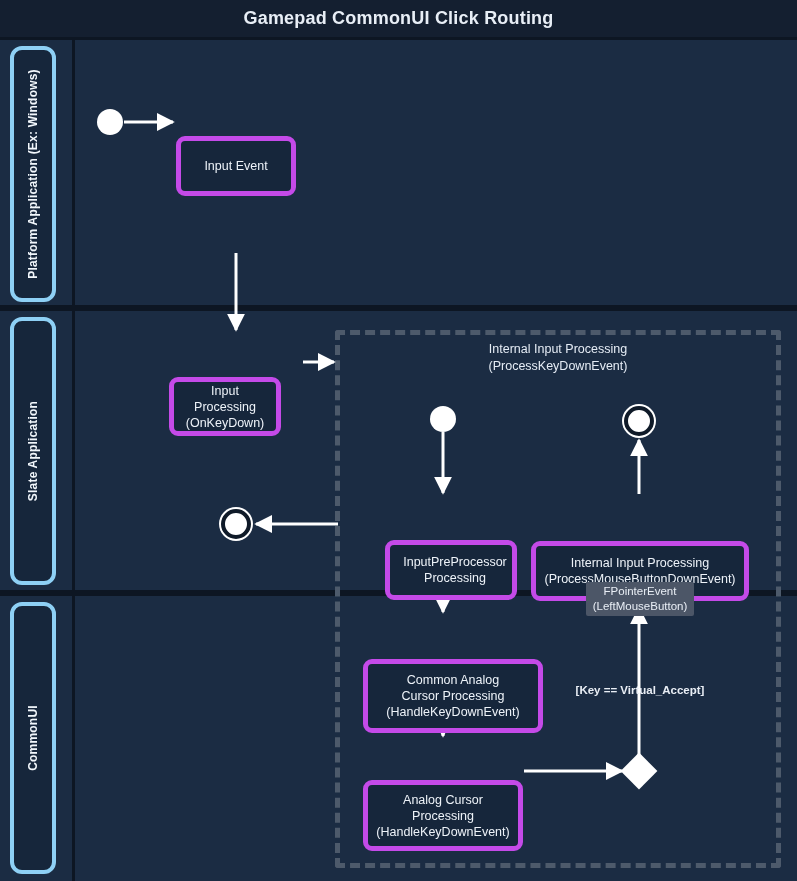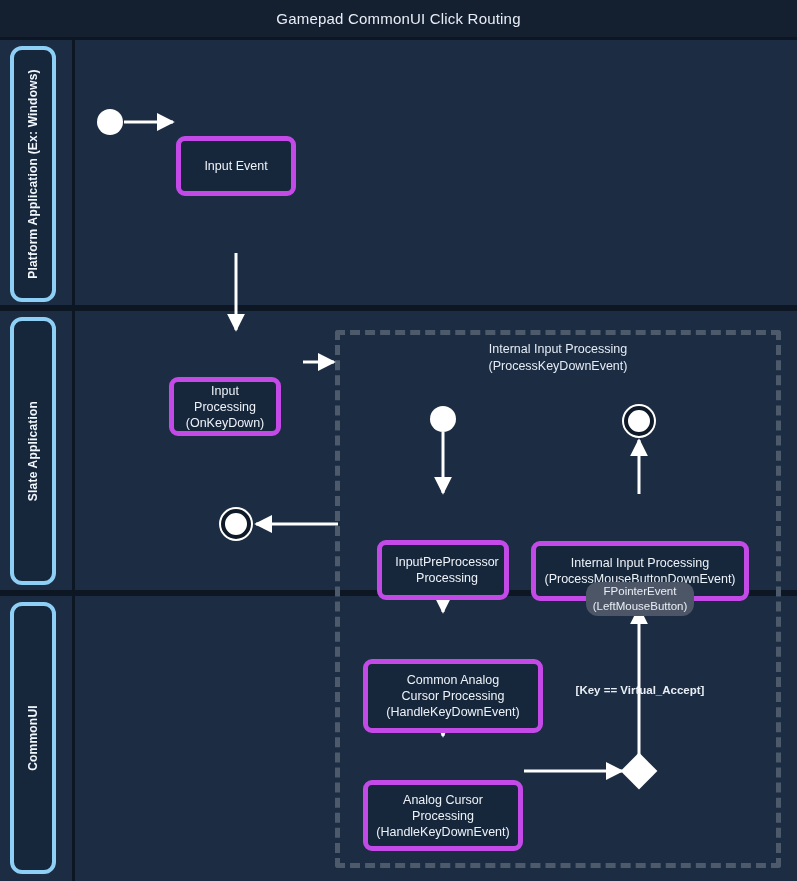--- a/index.html
+++ b/index.html
@@ -15,22 +15,22 @@
     background: #141f30;
     overflow: hidden;
   }
   
   #diagram-title {
     position: absolute;
     left: 0; top: 0; width: 797px; height: 37px;
     line-height: 37px;
     text-align: center;
     color: #e8eef6;
-    font-size: 15px;
-    font-weight: normal;
+    font-size: 18px;
+    font-weight: bold;
     letter-spacing: .2px;
   }
   
   .lane {
     position: absolute;
     left: 0; width: 797px;
     background: #1b2c43;
     border-top: 3px solid #0d1623;
     border-bottom: 3px solid #0d1623;
   }
@@ -115,21 +115,21 @@
   }
   
   .edge-label-box {
     position: absolute;
     background: #4c5667;
     color: #e9eef5;
     font-size: 11.5px;
     line-height: 15px;
     text-align: center;
     padding: 2px 6px;
-    border-radius: 12px;
+    border-radius: 2px;
   }
   .edge-label-plain {
     position: absolute;
     color: #e9eef5;
     font-size: 11.5px;
     line-height: 15px;
     text-align: center;
     white-space: nowrap;
     font-weight: bold;
   }
@@ -217,21 +217,21 @@
     <span>Input Processing
 (OnKeyDown)</span>
   </div>
 
   <div class="end-node" style="left:221px; top:509px;"></div>
 
   <div class="start-node" style="left:430px; top:406px;"></div>
 
   <div class="end-node" style="left:624px; top:406px;"></div>
 
-  <div class="node" style="left:377px; top:496px; width:132px; height:60px; white-space:pre-line;padding-left:16px;">
+  <div class="node" style="left:385px; top:496px; width:132px; height:60px; white-space:pre-line;padding-left:16px;">
     <span>InputPreProcessor
 Processing</span>
   </div>
 
   <div class="node" style="left:531px; top:497px; width:218px; height:60px; white-space:pre-line;">
     <span>Internal Input Processing
 (ProcessMouseButtonDownEvent)</span>
   </div>
 
   <div class="node" style="left:363px; top:615px; width:180px; height:74px; white-space:pre-line;">

